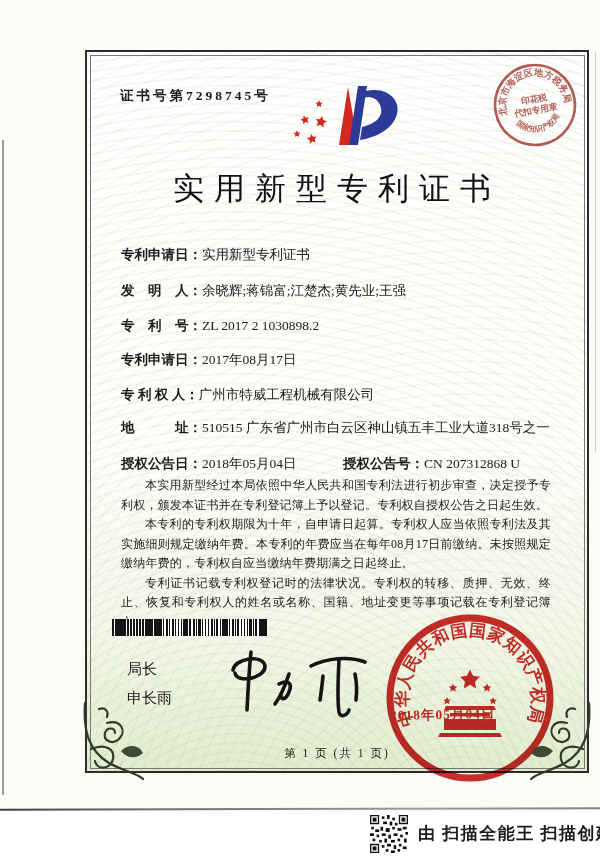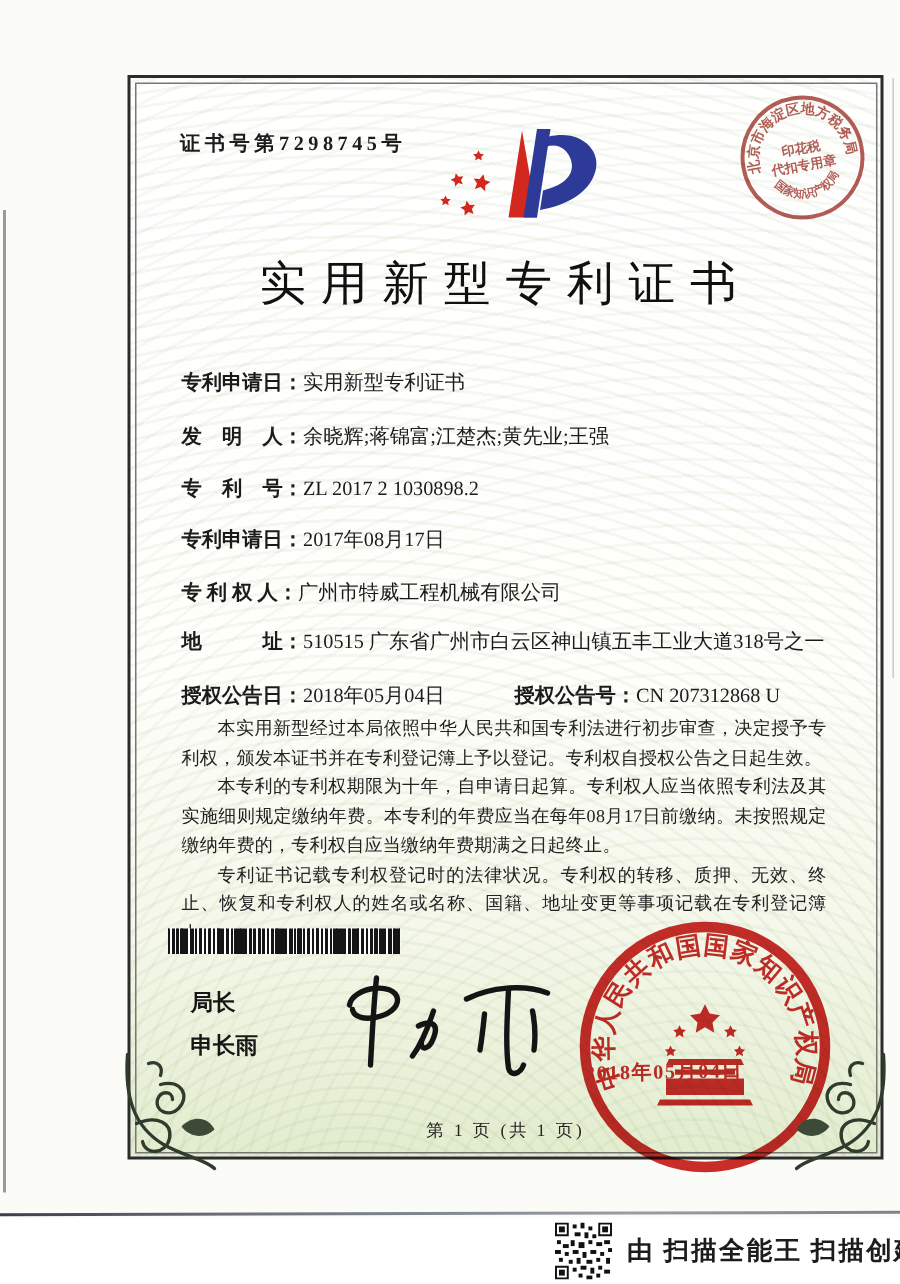--- a/index.html
+++ b/index.html
@@ -39,21 +39,21 @@
      text-align:justify; color:#222; font-weight:500; letter-spacing:.2px; }
   .paras p { text-indent:2em; }
 
   .barcode { position:absolute; left:25px; top:567px; width:155px; height:17px;
      background:
        repeating-linear-gradient(90deg,#151515 0 1.5px,transparent 1.5px 3px),
        repeating-linear-gradient(90deg,#151515 0 1px,transparent 1px 5.5px),
        repeating-linear-gradient(90deg,transparent 0 8px,#151515 8px 10px,transparent 10px 13px);
      background-color:#fdfdfd; }
 
-  .sig-block { position:absolute; left:40px; top:603px; font-size:15px; font-weight:700; color:#161616; line-height:29px; }
+  .sig-block { position:absolute; left:40px; top:603px; font-size:15px; font-weight:400; color:#161616; line-height:29px; }
   .signature { position:absolute; left:132px; top:588px; width:168px; height:80px; }
 
   .page-footer { position:absolute; left:0; top:694px; width:100%; text-align:center;
      font-size:11.5px; font-weight:400; letter-spacing:2px; color:#222; }
 
   .seal-authority { position:absolute; left:297px; top:560px; width:172px; height:172px;
      mix-blend-mode:multiply; opacity:.94; }
   .seal-date { position:absolute; left:6px; top:94px; font-size:13.5px; font-weight:700; letter-spacing:1px;
      color:#c8201c; white-space:nowrap; transform:rotate(-1deg); }
 

